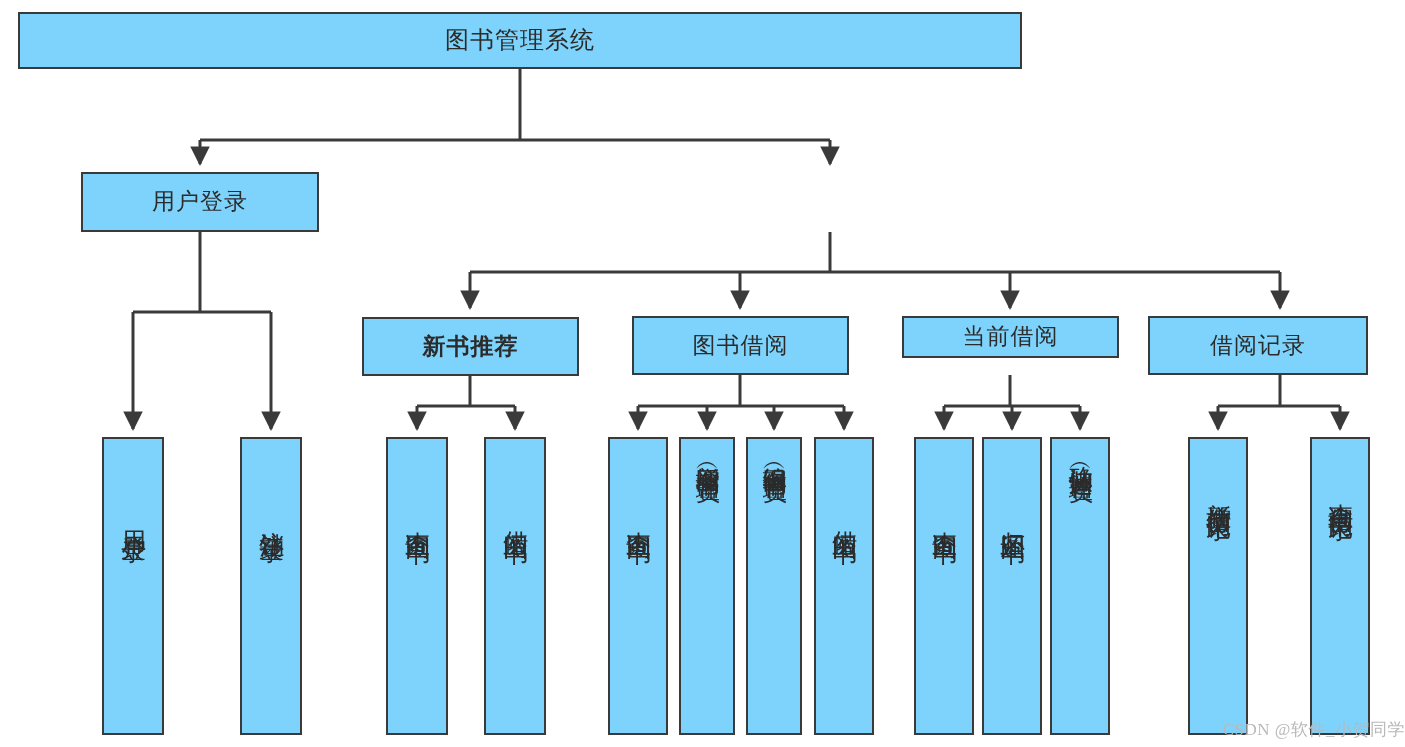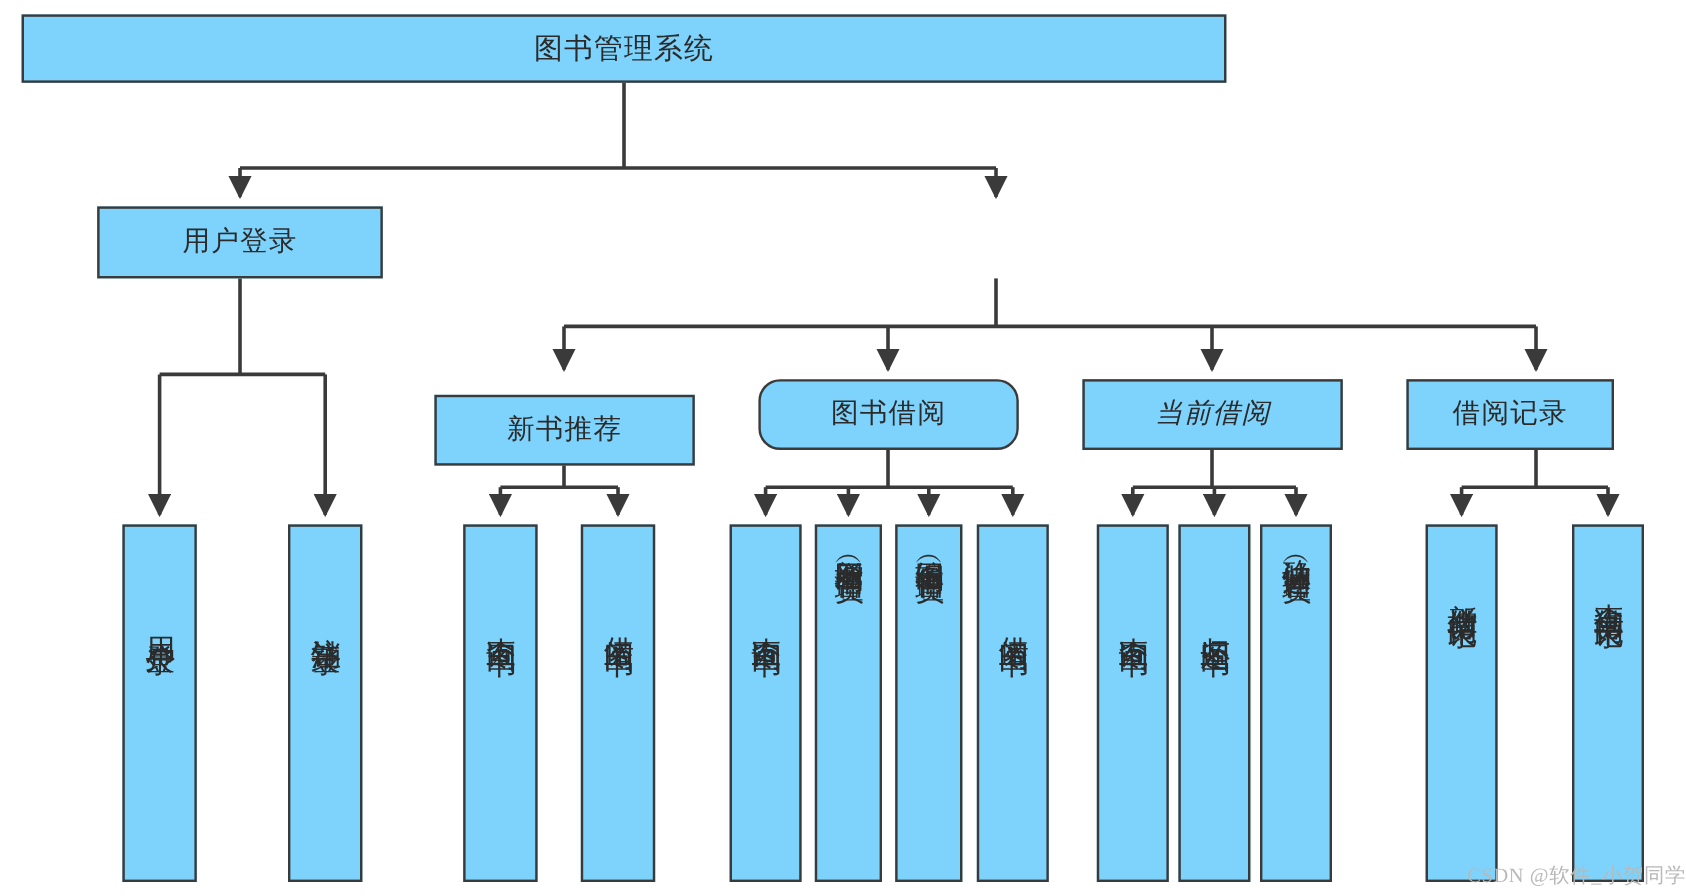--- a/index.html
+++ b/index.html
@@ -129,30 +129,30 @@
   </svg>
 
   <div class="node horiz root" style="left:18px; top:12px; width:1004px; height:57px;">
     <span>图书管理系统</span>
   </div>
 
   <div class="node horiz" style="left:81px; top:172px; width:238px; height:60px;">
     <span>用户登录</span>
   </div>
 
-  <div class="node horiz" style="left:362px; top:329px; width:217px; height:59px;">
+  <div class="node horiz" style="left:362px; top:317px; width:217px; height:59px;font-weight:bold;">
     <span>新书推荐</span>
   </div>
-  <div class="node horiz" style="left:632px; top:316px; width:217px; height:59px;border-radius:18px;">
+  <div class="node horiz" style="left:632px; top:316px; width:217px; height:59px;">
     <span>图书借阅</span>
   </div>
-  <div class="node horiz" style="left:902px; top:316px; width:217px; height:59px;font-style:italic;">
+  <div class="node horiz" style="left:902px; top:316px; width:217px; height:42px;">
     <span>当前借阅</span>
   </div>
-  <div class="node horiz" style="left:1172px; top:316px; width:173px; height:59px;">
+  <div class="node horiz" style="left:1148px; top:316px; width:220px; height:59px;">
     <span>借阅记录</span>
   </div>
 
   <div class="node vert" style="left:102px; top:437px; width:62px; height:298px; padding-top:72px;">
     <span class="vtext">用户登录</span>
   </div>
   <div class="node vert" style="left:240px; top:437px; width:62px; height:298px; padding-top:72px;">
     <span class="vtext">注销登录</span>
   </div>
 

